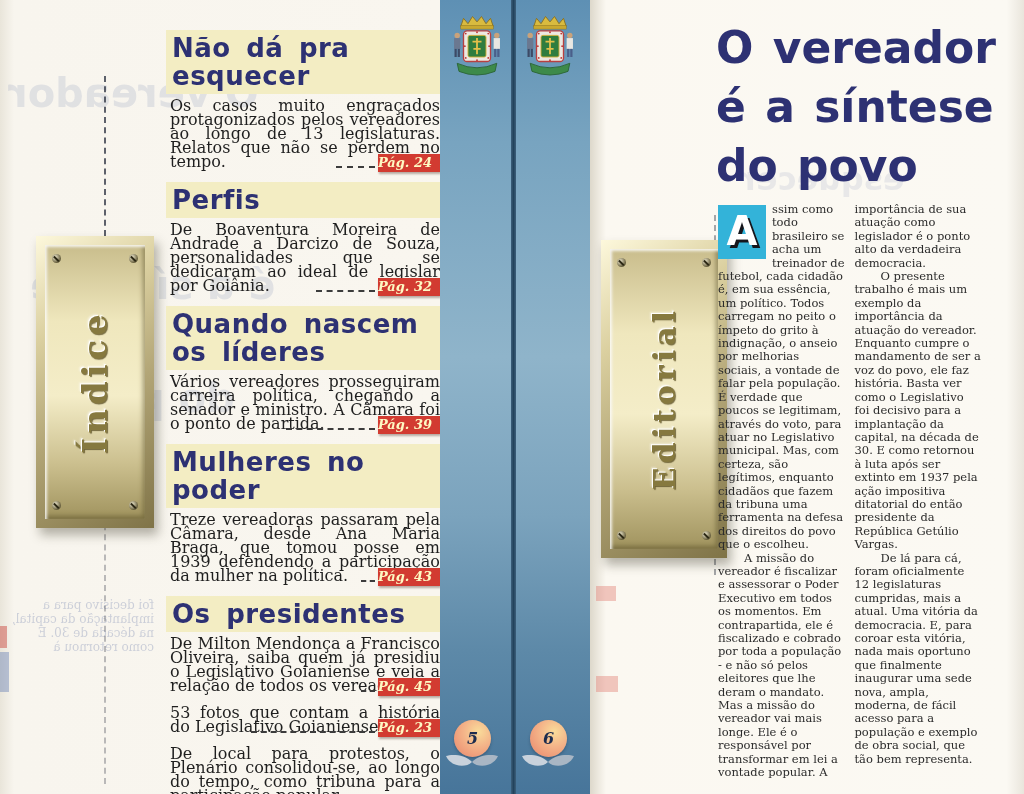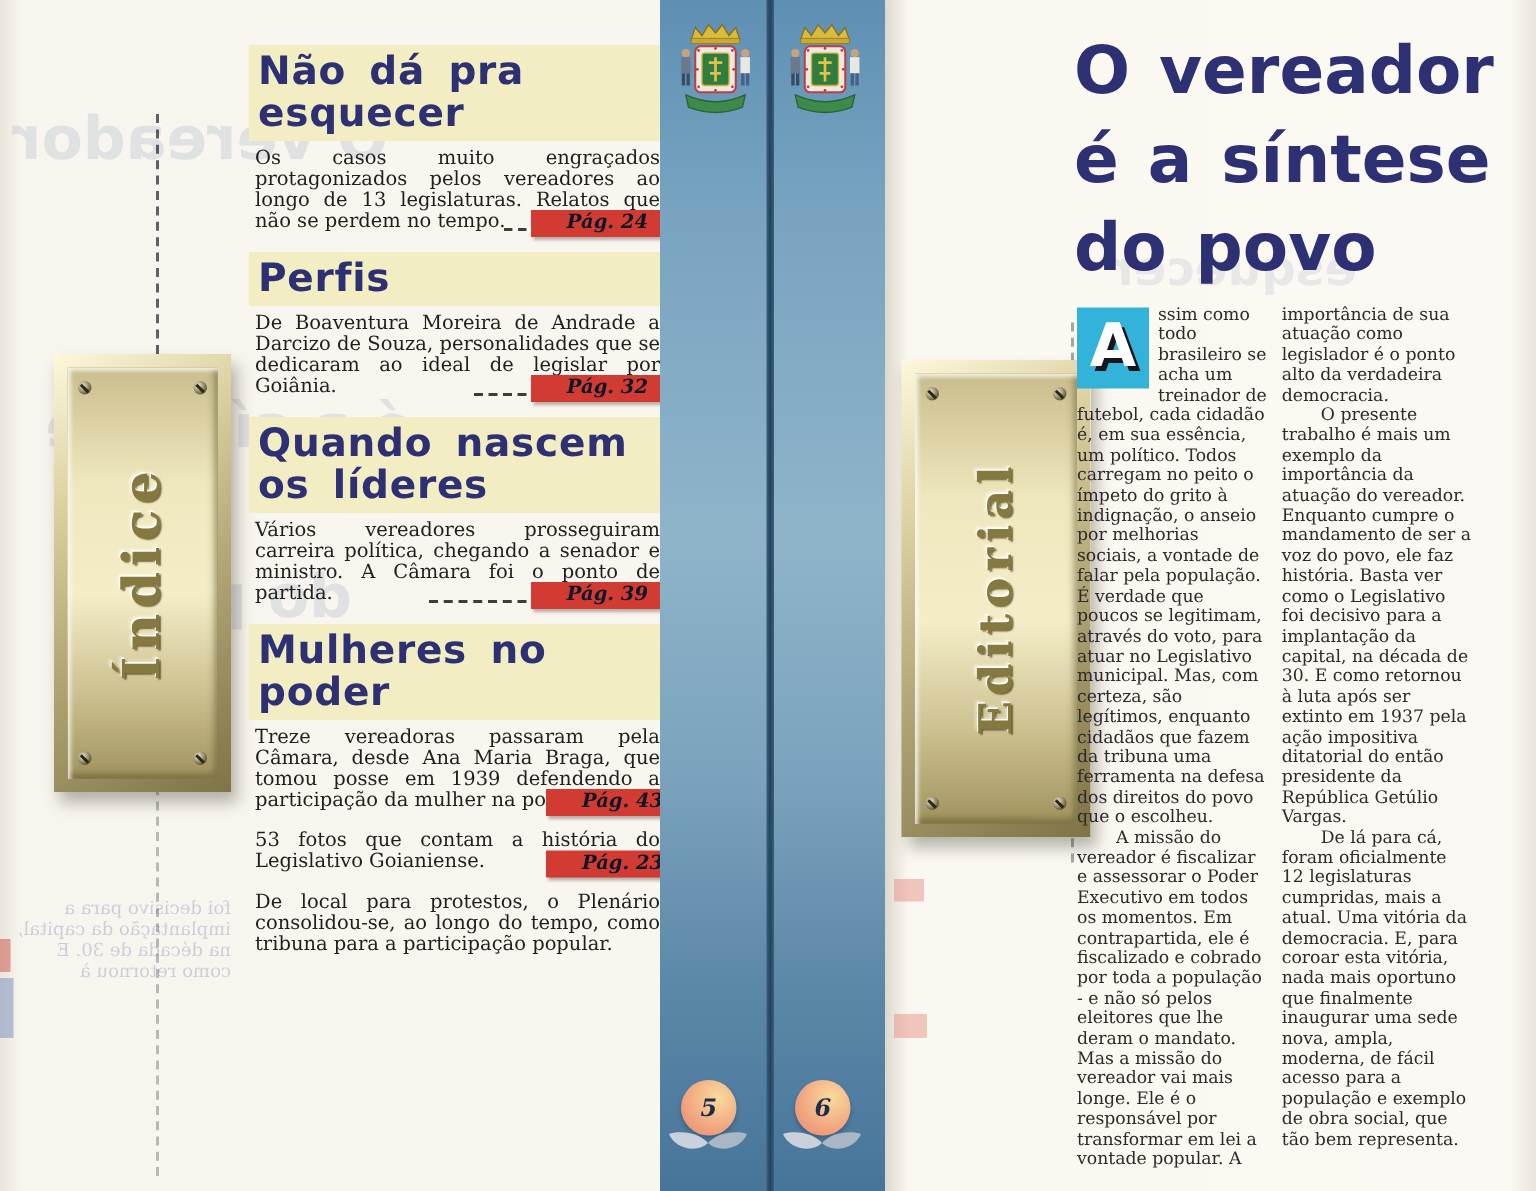--- a/index.html
+++ b/index.html
@@ -48,25 +48,25 @@
 
   
   .dashline{position:absolute;width:0;border-left:2px dashed rgba(40,45,62,.75);}
 
   
   #toc{position:absolute;left:166px;top:30px;width:274px;}
   .toc-item{margin-bottom:10px;}
   .toc-title{display:block;background:#f3edc3;padding:4px 4px 4px 6px;
     font-family:"DejaVu Sans",sans-serif;font-weight:800;font-size:26px;line-height:28px;
     letter-spacing:.5px;word-spacing:6px;color:#2d3173;}
-  .toc-desc{margin:5px 0 0 4px;font-size:13px;line-height:14px;color:#1f1f1f;text-align:justify;}
+  .toc-desc{margin:5px 0 0 4px;font-size:16px;line-height:14px;color:#1f1f1f;text-align:justify;}
   .pageline{display:flex;align-items:flex-end;height:17px;margin-top:-14px;position:relative;}
   .leader{flex:1;border-bottom:2px dashed #3c3c3c;margin:0 3px 4px 0;}
-  .pagebox{background:#d23b31;color:#0f172a;font:italic bold 13px "DejaVu Serif",serif;
-    padding:1px 8px 2px 24px;white-space:nowrap;box-shadow:1px 2px 2px rgba(60,30,20,.35);}
+  .pagebox{background:#d23b31;color:#fef9c3;font:italic bold 13px "DejaVu Serif",serif;
+    padding:1px 8px 2px 0;white-space:nowrap;box-shadow:1px 2px 2px rgba(60,30,20,.35);}
   .toc-item:nth-of-type(1) .leader{margin-left:170px;}
   .toc-item:nth-of-type(2) .leader{margin-left:150px;}
   .toc-item:nth-of-type(3) .leader{margin-left:120px;}
   .toc-item:nth-of-type(4) .leader{margin-left:195px;}
   .toc-item:nth-of-type(5) .leader{margin-left:195px;}
   .toc-item:nth-of-type(6) .leader{margin-left:85px;}
   .toc-item:nth-of-type(7) .leader{margin-left:60px;}
   .toc-item:nth-of-type(8) .leader{margin-left:195px;}
 
   
@@ -137,20 +137,28 @@
           <span class="leader"></span>
           <span class="pagebox">Pág. 39</span>
         </div>
     </div>
     <div class="toc-item">
       <span class="toc-title">Mulheres no poder</span>
       <p class="toc-desc">Treze vereadoras passaram pela Câmara, desde Ana Maria Braga, que tomou posse em 1939 defendendo a participação da mulher na política.</p>
       <div class="pageline">
           <span class="leader"></span>
           <span class="pagebox">Pág. 43</span>
+        </div>
+    </div>
+    <div class="toc-item">
+      <span class="toc-title">Os presidentes</span>
+      <p class="toc-desc">De Milton Mendonça a Francisco Oliveira, saiba quem já presidiu o Legislativo Goianiense e veja a relação de todos os vereadores .</p>
+      <div class="pageline">
+          <span class="leader"></span>
+          <span class="pagebox">Pág. 45</span>
         </div>
     </div>
     <div class="toc-item">
       <p class="toc-desc">53 fotos que contam a história do Legislativo Goianiense.</p>
       <div class="pageline">
           <span class="leader"></span>
           <span class="pagebox">Pág. 23</span>
         </div>
     </div>
     <div class="toc-item">

